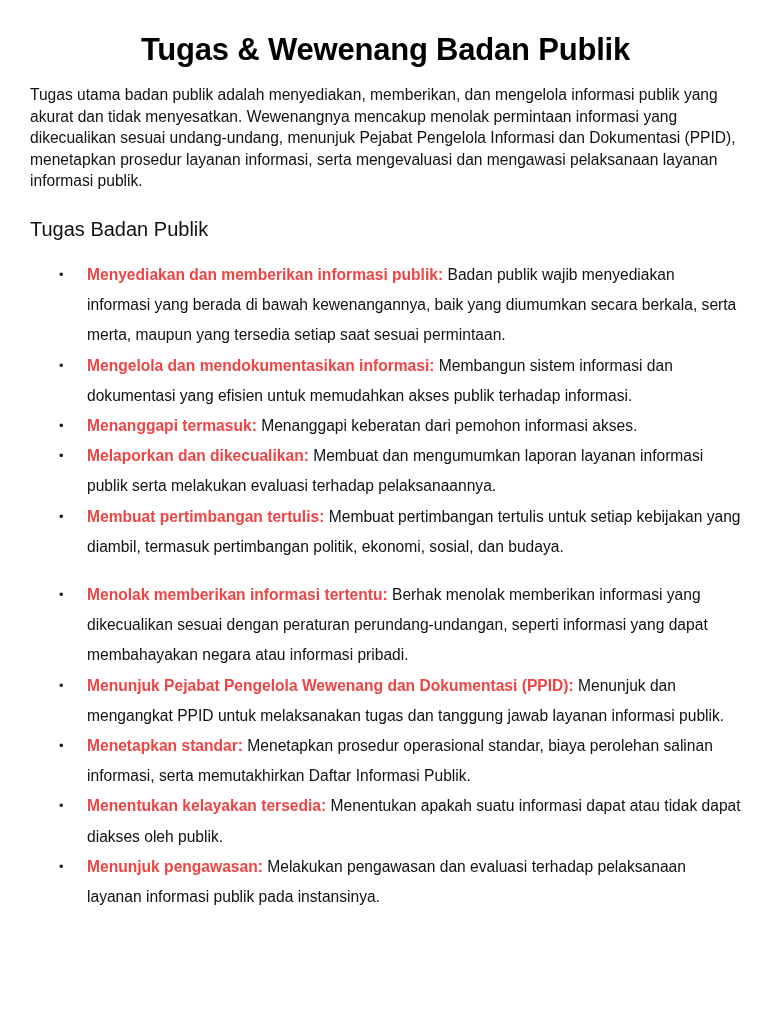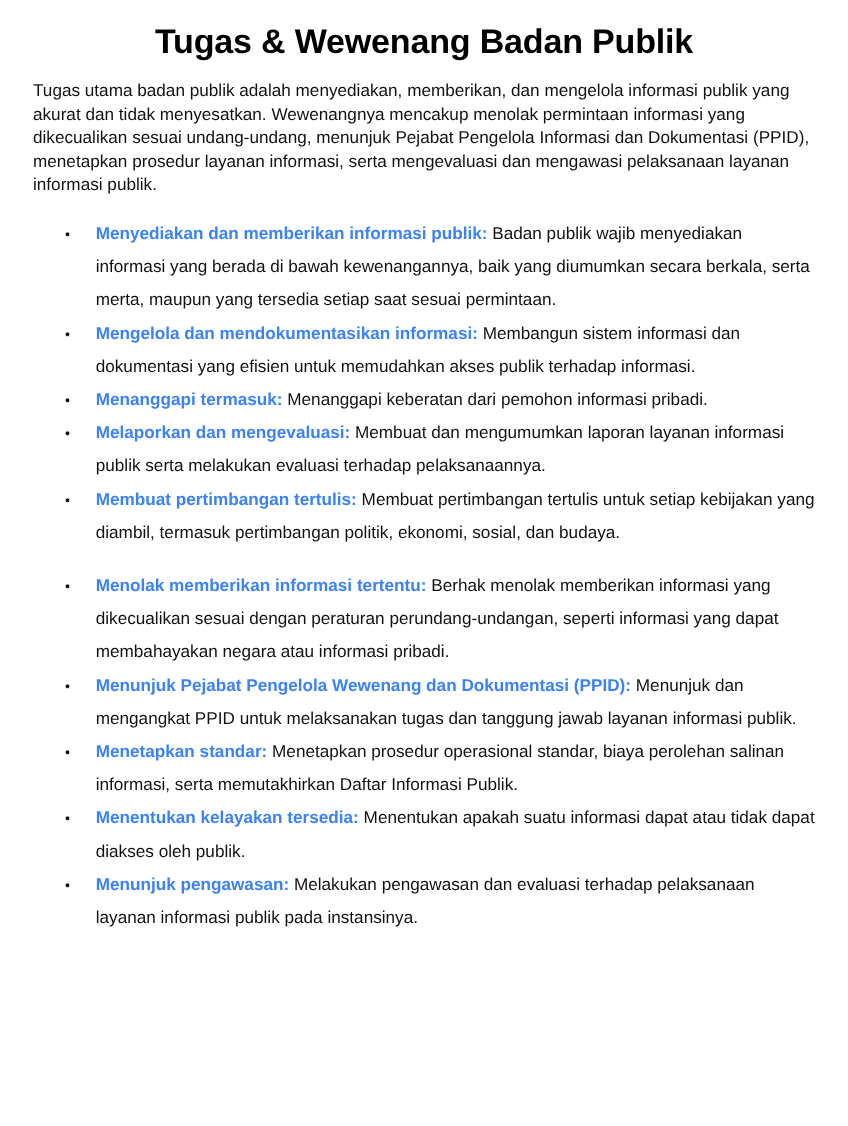--- a/index.html
+++ b/index.html
@@ -15,21 +15,21 @@
       color: #111111;
     }
     .page {
       position: relative;
       width: 771px;
       height: 1024px;
       box-sizing: border-box;
       padding: 0 30px 0 30px;
     }
     .title {
-      margin: 4px;
+      margin: 16px;
       padding-top: 16px;
       font-size: 31px;
       font-weight: bold;
       text-align: center;
       line-height: 36px;
       letter-spacing: -0.2px;
       color: #000000;
     }
     .intro {
       margin: 16px 0 0 0;
@@ -63,45 +63,46 @@
     }
     ul.items li .bullet {
       position: absolute;
       left: -28px;
       top: 0;
       font-size: 13px;
       line-height: 30.2px;
     }
     ul.items li .lead {
       font-weight: bold;
-      color: #3b82f6;
+      color: #ef4444;
     }
   </style>
 </head>
 <body>
 
 <div class="page">
 
   <h1 class="title">Tugas &amp; Wewenang Badan Publik</h1>
 
   <p class="intro">Tugas utama badan publik adalah menyediakan, memberikan, dan mengelola informasi publik yang akurat dan tidak menyesatkan. Wewenangnya mencakup menolak permintaan informasi yang dikecualikan sesuai undang-undang, menunjuk Pejabat Pengelola Informasi dan Dokumentasi (PPID), menetapkan prosedur layanan informasi, serta mengevaluasi dan mengawasi pelaksanaan layanan informasi publik.</p>
 
   <section>
+    <h2 class="section-heading" id="heading-tugas">Tugas Badan Publik</h2>
     <ul class="items">
       <li>
         <span class="bullet">•</span><span class="lead">Menyediakan dan memberikan informasi publik:</span><span> Badan publik wajib menyediakan informasi yang berada di bawah kewenangannya, baik yang diumumkan secara berkala, serta merta, maupun yang tersedia setiap saat sesuai permintaan.</span>
       </li>
       <li>
         <span class="bullet">•</span><span class="lead">Mengelola dan mendokumentasikan informasi:</span><span> Membangun sistem informasi dan dokumentasi yang efisien untuk memudahkan akses publik terhadap informasi.</span>
       </li>
       <li>
-        <span class="bullet">•</span><span class="lead">Menanggapi termasuk:</span><span> Menanggapi keberatan dari pemohon informasi pribadi.</span>
+        <span class="bullet">•</span><span class="lead">Menanggapi termasuk:</span><span> Menanggapi keberatan dari pemohon informasi akses.</span>
       </li>
       <li>
-        <span class="bullet">•</span><span class="lead">Melaporkan dan mengevaluasi:</span><span> Membuat dan mengumumkan laporan layanan informasi publik serta melakukan evaluasi terhadap pelaksanaannya.</span>
+        <span class="bullet">•</span><span class="lead">Melaporkan dan dikecualikan:</span><span> Membuat dan mengumumkan laporan layanan informasi publik serta melakukan evaluasi terhadap pelaksanaannya.</span>
       </li>
       <li>
         <span class="bullet">•</span><span class="lead">Membuat pertimbangan tertulis:</span><span> Membuat pertimbangan tertulis untuk setiap kebijakan yang diambil, termasuk pertimbangan politik, ekonomi, sosial, dan budaya.</span>
       </li>
     </ul>
   </section>
 
   <section>
     <ul class="items">
       <li>

